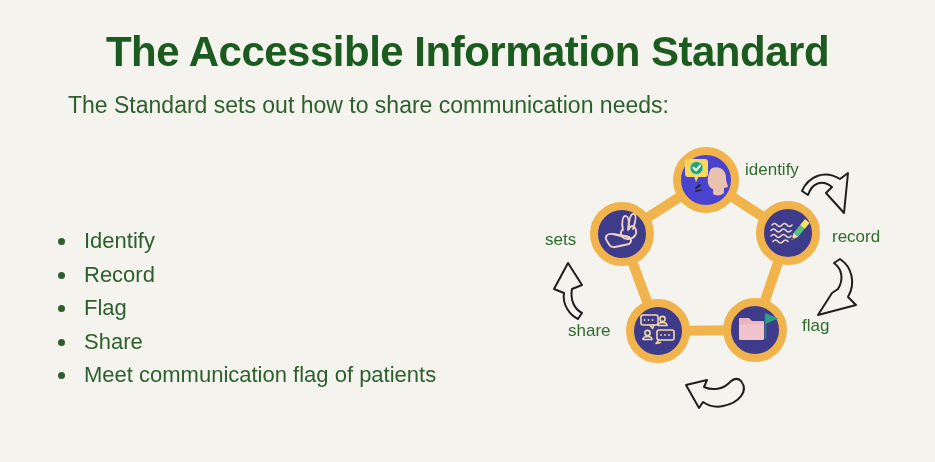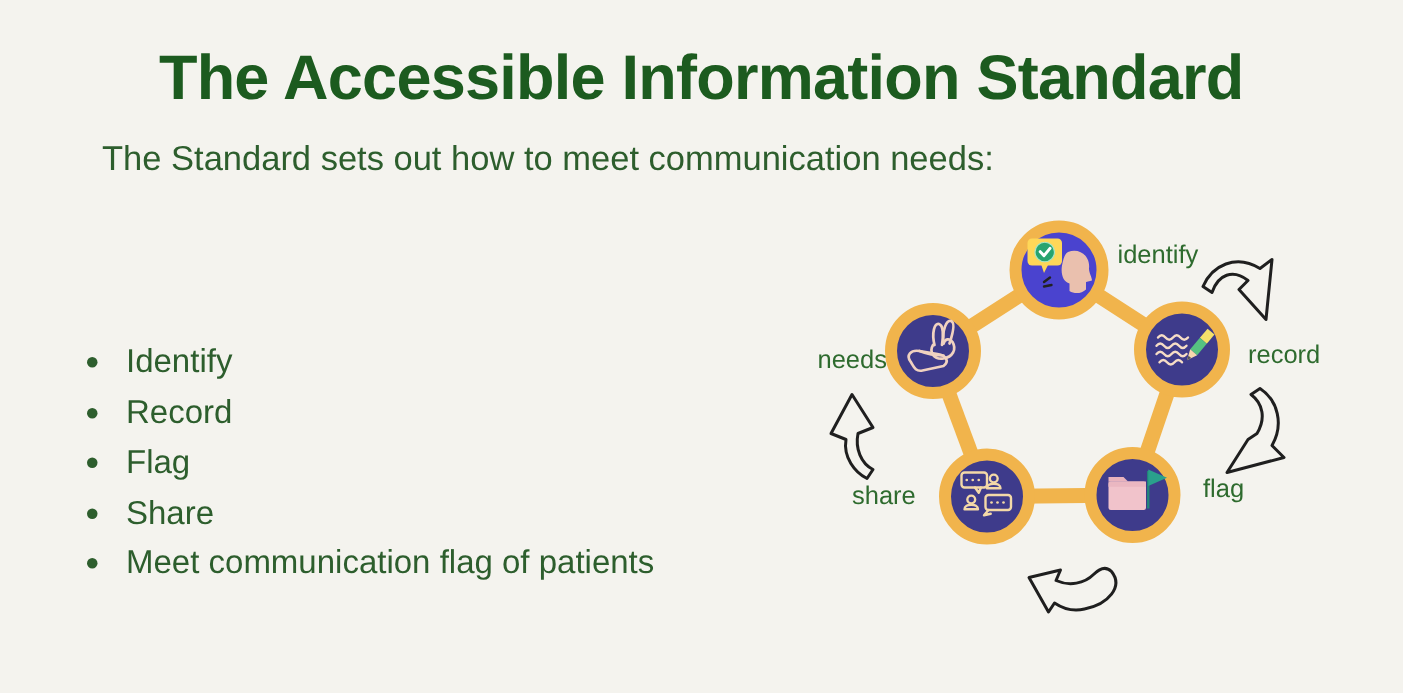--- a/index.html
+++ b/index.html
@@ -40,21 +40,21 @@
   .nl-share{left:28px;top:186px;}
   .nl-flag{left:262px;top:181px;}
 </style>
 </head>
 <body>
 
 <div class="page">
 
   <h1 class="title">The Accessible Information Standard</h1>
 
-  <p class="subtitle">The Standard sets out how to meet communication needs:</p>
+  <p class="subtitle">The Standard sets out how to share communication needs:</p>
 
   <ul class="bullets">
     <li>Identify</li>
     <li>Record</li>
     <li>Flag</li>
     <li>Share</li>
     <li>Meet communication flag of patients</li>
   </ul>
 
   <div class="diagram">
@@ -157,16 +157,16 @@
         <g transform="translate(6,126)">
           <path d="M32,58 C24,54 16,44 18,32 L8,28 L22,2 L36,24 L26,28 C24,38 28,48 36,52 Z"></path>
         </g>
       </g>
     </svg>
 
     <span class="nlabel nl-identify">identify</span>
     <span class="nlabel nl-record">record</span>
     <span class="nlabel nl-flag">flag</span>
     <span class="nlabel nl-share">share</span>
-    <span class="nlabel nl-meet">needs</span>
+    <span class="nlabel nl-meet">sets</span>
   </div>
 
 </div>
 
 </body></html>

